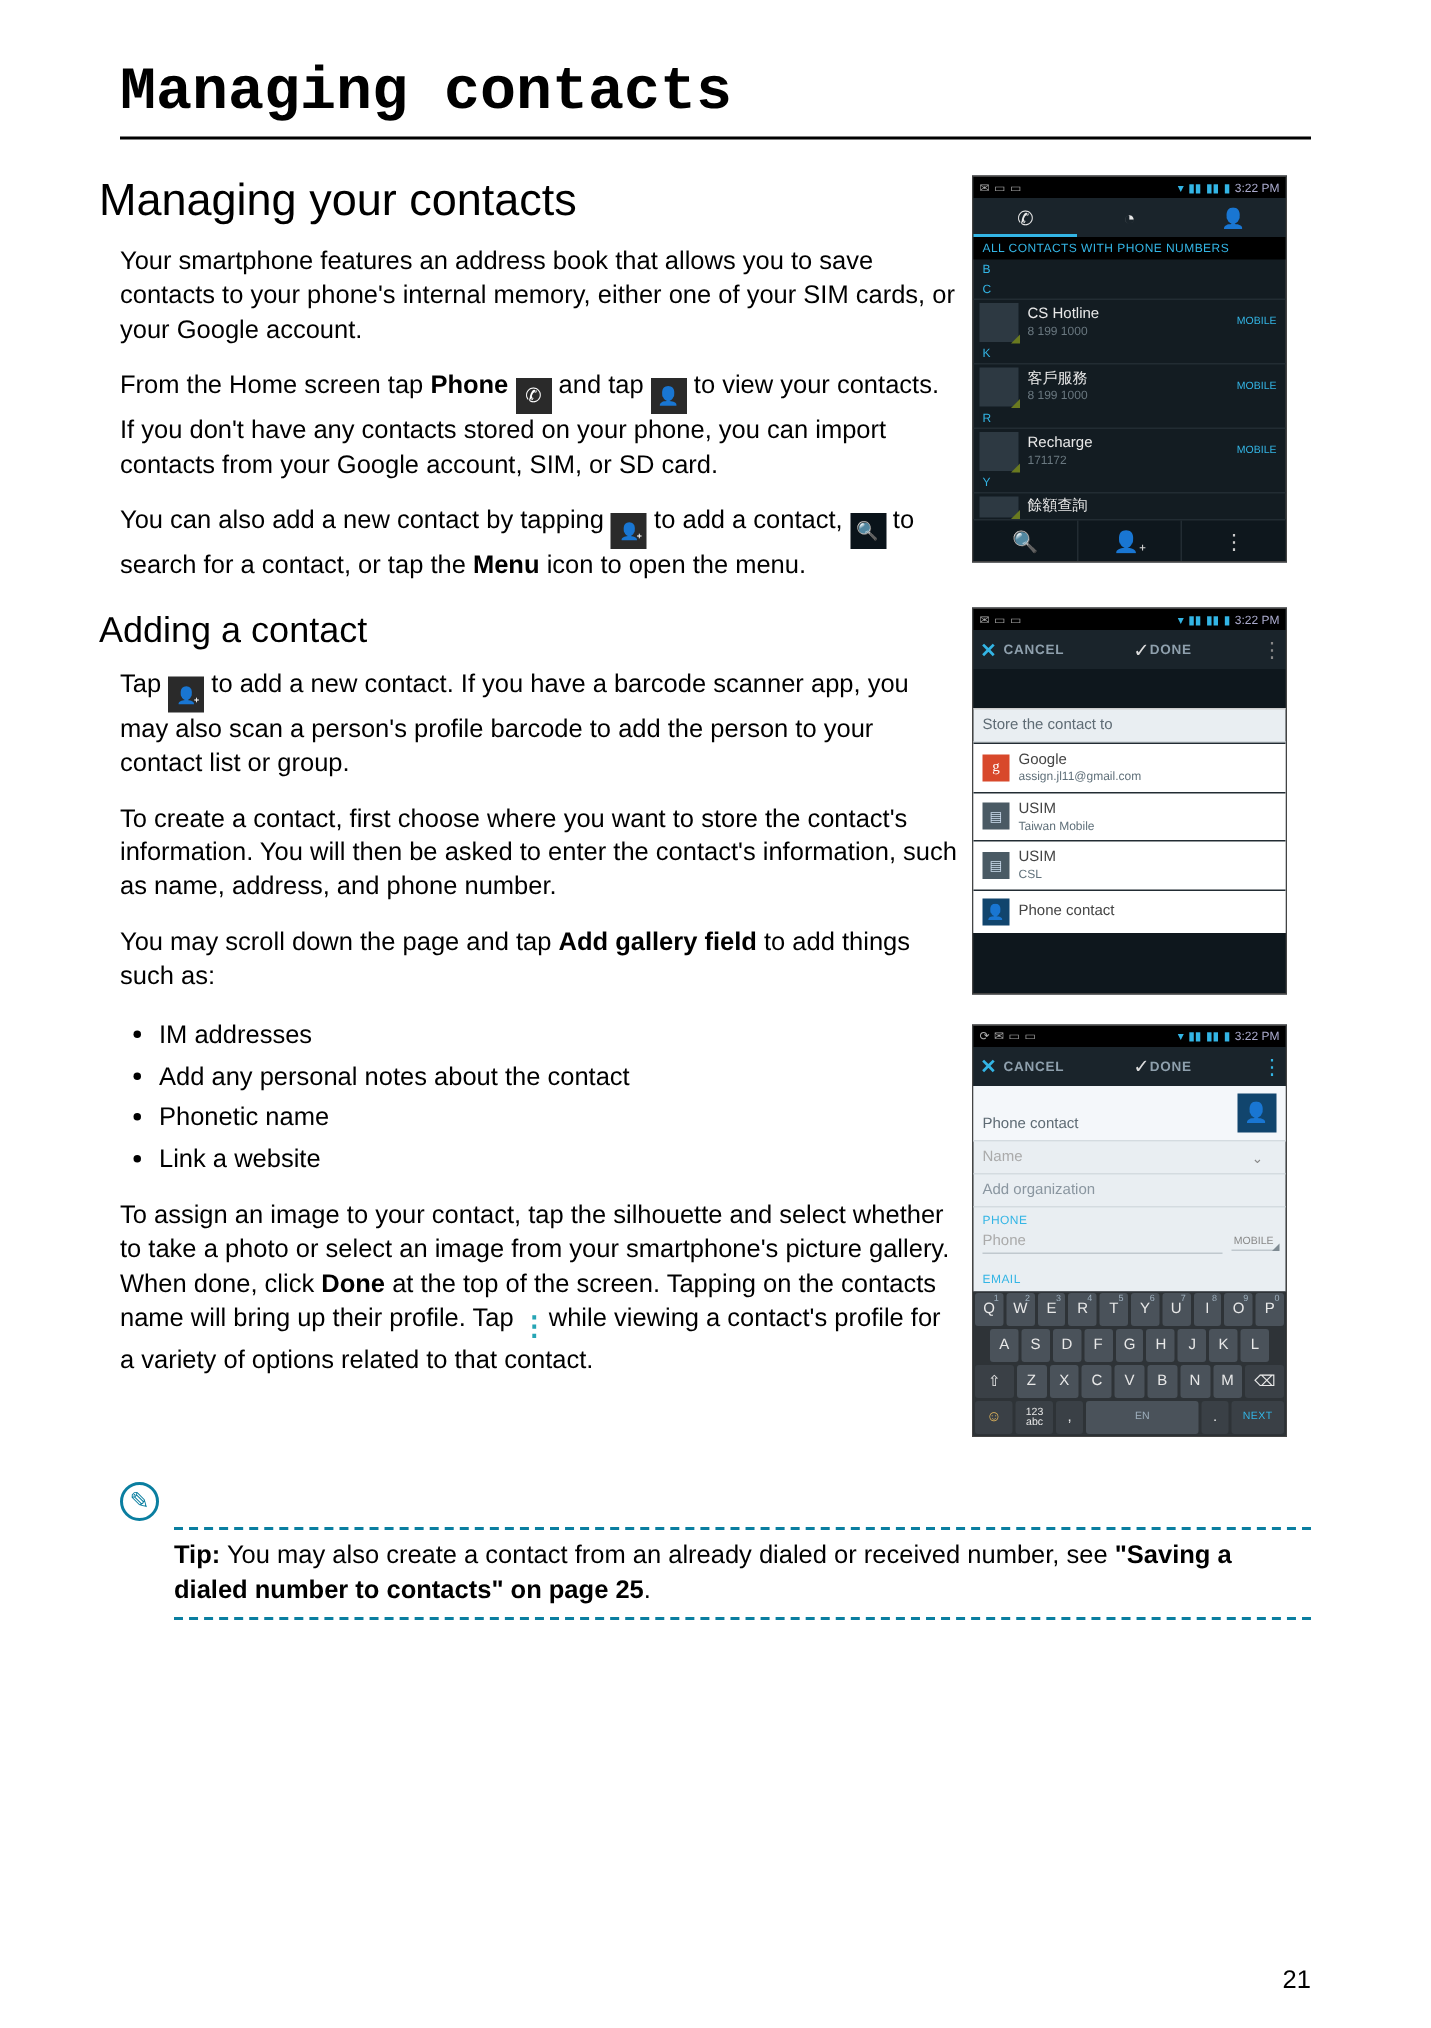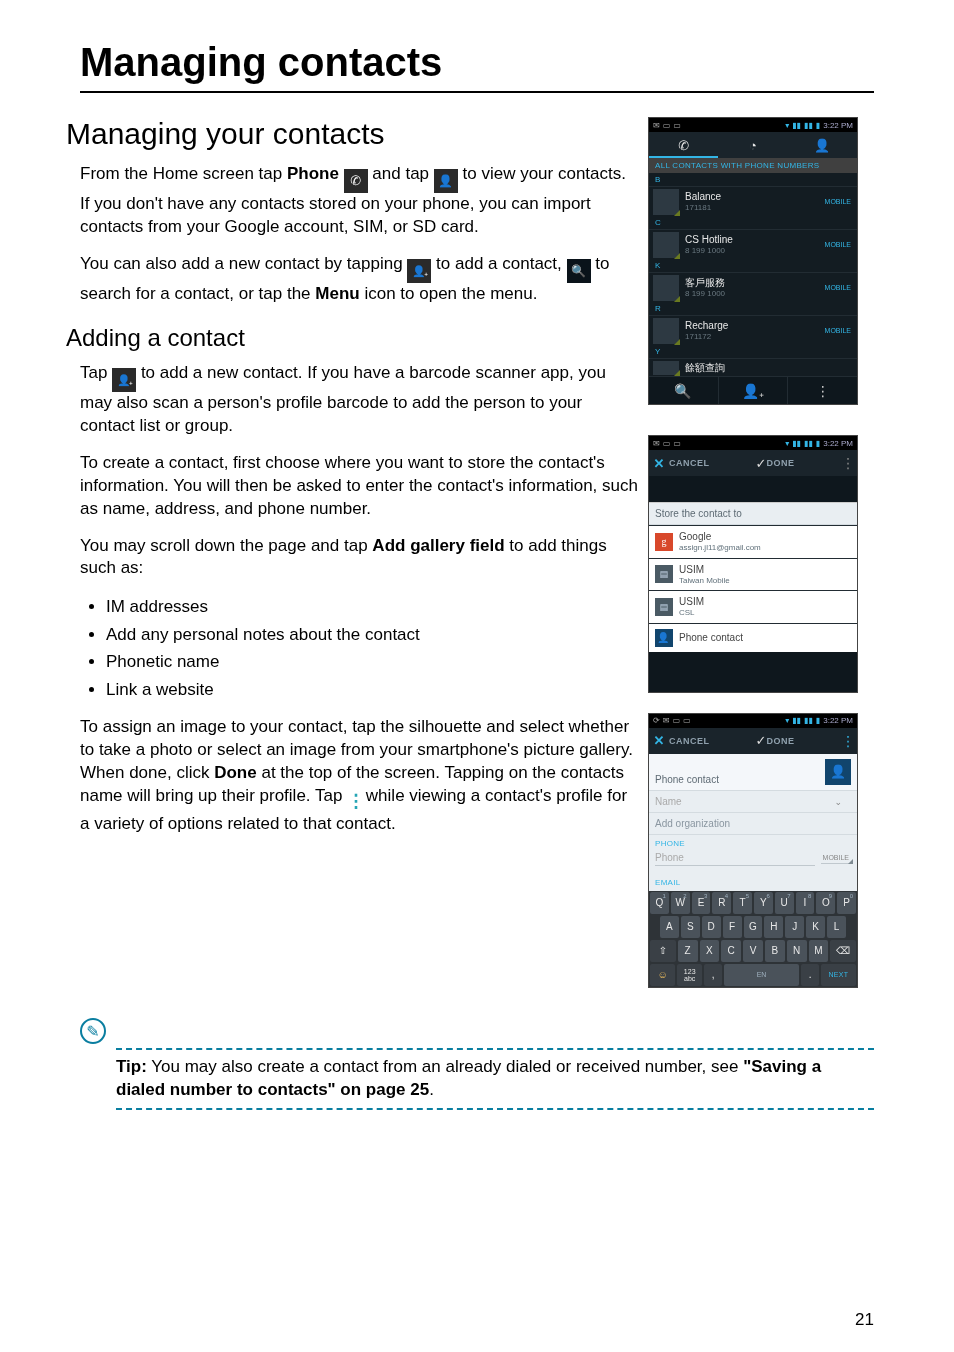--- a/index.html
+++ b/index.html
@@ -9,20 +9,21 @@
     min-height: 1352px;
     font-family: Arial, Helvetica, sans-serif;
     color: #000;
     position: relative;
     padding: 40px 80px 30px 80px;
   }
   .chapter-title {
     font-size: 40px;
     font-weight: bold;
     margin: 0 0 6px 0;
+    font-family: Liberation Mono, monospace;
   }
   .chapter-rule {
     border: none;
     border-top: 2px solid #000;
     margin: 0 0 24px 0;
   }
   .columns {
     display: flex;
     gap: 8px;
   }
@@ -118,21 +119,21 @@
     padding: 0 4px;
     font-size: 8px;
     color: #33b5e5;
   }
   .status-left { display:flex; gap:3px; color:#aaa; }
   .status-right { display:flex; gap:3px; align-items:center; }
   .status-right .time { color:#aac; }
   .tab-row { display:flex; height:26px; background:#1a242b; }
   .tab-row > div { flex:1; display:flex; align-items:center; justify-content:center; position:relative; font-size:13px; }
   .tab-row .active::after { content:""; position:absolute; left:0; right:0; bottom:0; height:2px; background:#33b5e5; }
-  .section-hdr { background:#404040; color:#33b5e5; font-size:8px; padding:3px 6px; letter-spacing:0.3px; }
+  .section-hdr { background:#000000; color:#33b5e5; font-size:8px; padding:3px 6px; letter-spacing:0.3px; }
   .letter-hdr { color:#33b5e5; font-size:8px; padding:2px 6px; }
   .contact-row { display:flex; align-items:center; padding:3px 0 3px 0; height:30px; position:relative; border-top:1px solid #222c33;}
   .avatar { width:26px; height:26px; background:#2d3942; margin-left:4px; position:relative; }
   .avatar::after { content:""; position:absolute; right:-1px; bottom:-1px; width:0;height:0; border-left:6px solid transparent; border-bottom:6px solid #6a7a20; }
   .c-info { flex:1; padding-left:6px; line-height:1.2; }
   .c-name { color:#e8e8e8; font-size:10px; }
   .c-sub { color:#6a7880; font-size:8px; }
   .c-type { color:#33b5e5; font-size:7px; padding-right:6px; }
   .bottom-actions { display:flex; height:28px; background:#0e171d; border-top:1px solid #222c33; }
   .bottom-actions > div { flex:1; display:flex; align-items:center; justify-content:center; font-size:14px; color:#ccc; }
@@ -181,20 +182,21 @@
 <body>
 
 <h1 class="chapter-title">Managing contacts</h1>
 <hr class="chapter-rule">
 
 <div class="columns">
   <div class="col-text">
 
     <h2 class="section">Managing your contacts</h2>
 
+    <p>Your smartphone features an address book that allows you to save contacts to your phone's internal memory, either one of your SIM cards, or your Google account.</p>
 
     <p>
       <span>From the Home screen tap </span>
       <b>Phone</b>
       <span class="inline-icon ic-phone"></span>
       <span> and tap </span>
       <span class="inline-icon ic-contact"></span>
       <span> to view your contacts. If you don't have any contacts stored on your phone, you can import contacts from your Google account, SIM, or SD card.</span>
     </p>
 
@@ -258,28 +260,20 @@
           </div>
       </div>
       <div class="tab-row">
         <div class="active">✆</div>
         <div>◔</div>
         <div>👤</div>
       </div>
       <div class="section-hdr">ALL CONTACTS WITH PHONE NUMBERS</div>
 
       <div class="letter-hdr">B</div>
-      <div class="contact-row">
-        <div class="avatar"></div>
-        <div class="c-info">
-            <div class="c-name">Balance</div>
-            <div class="c-sub">171181</div>
-          </div>
-        <div class="c-type">MOBILE</div>
-      </div>
 
       <div class="letter-hdr">C</div>
       <div class="contact-row">
         <div class="avatar"></div>
         <div class="c-info">
             <div class="c-name">CS Hotline</div>
             <div class="c-sub">8 199 1000</div>
           </div>
         <div class="c-type">MOBILE</div>
       </div>

